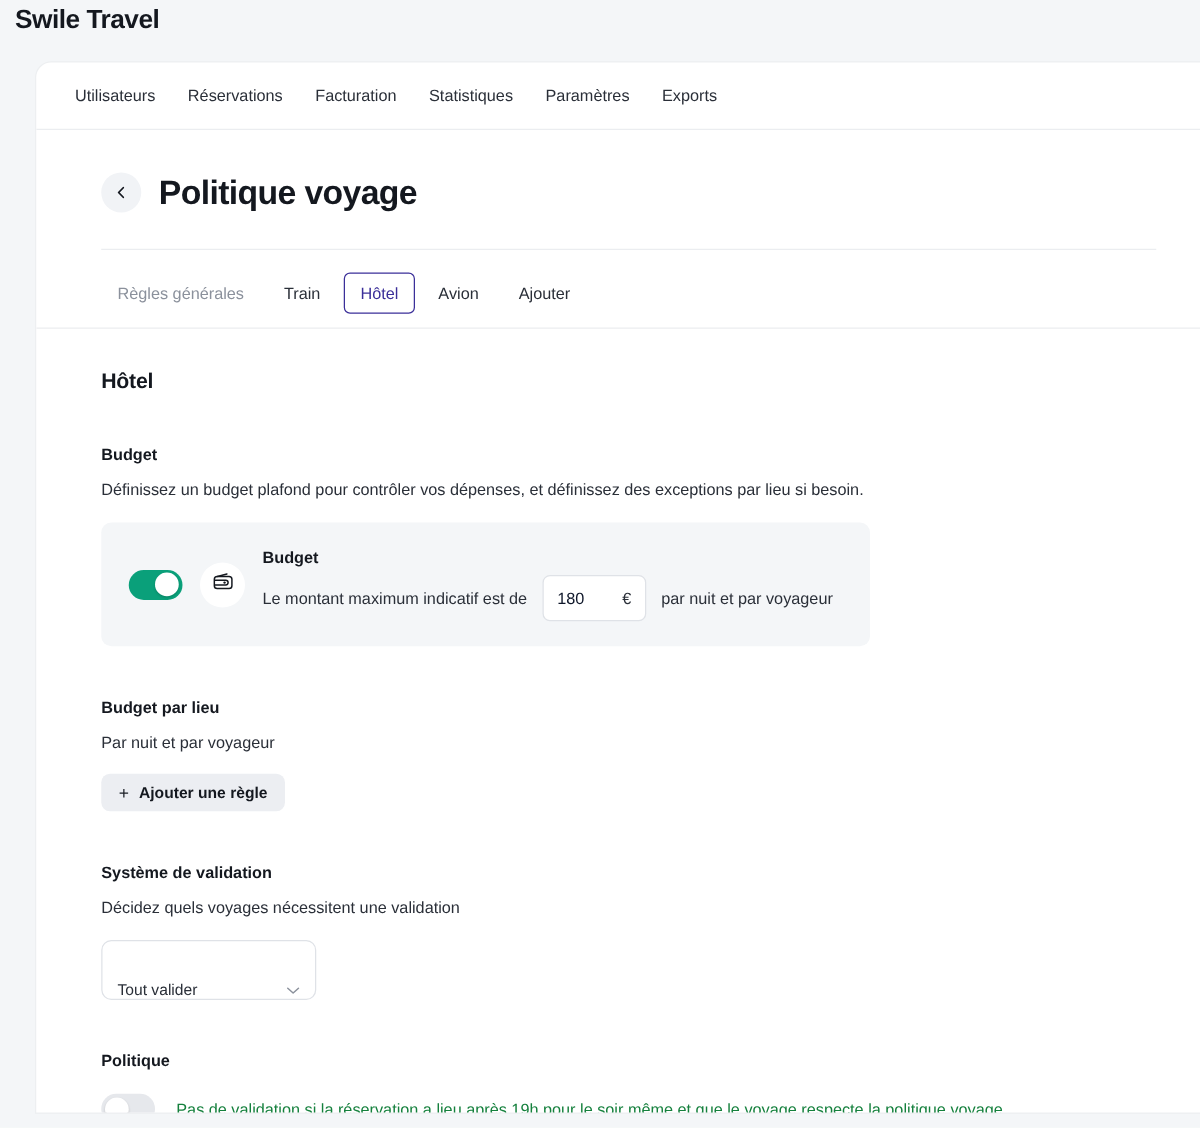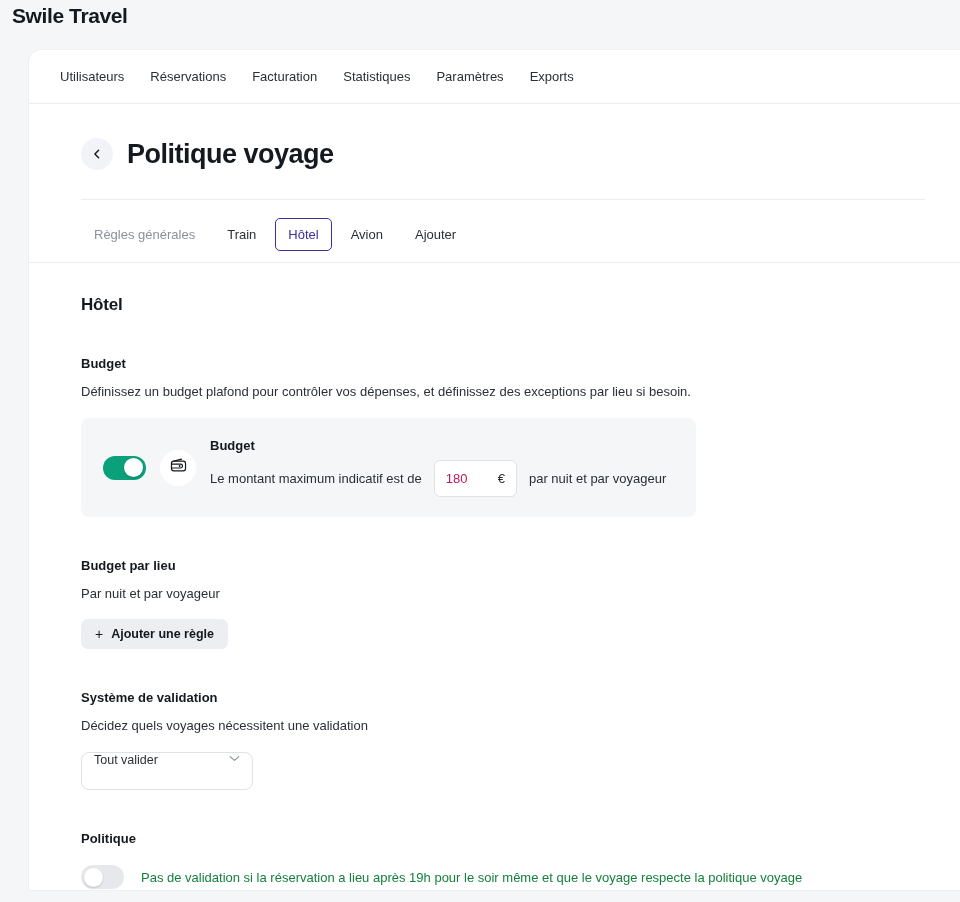--- a/index.html
+++ b/index.html
@@ -197,21 +197,21 @@
     height: 37px;
     padding: 0 11px;
     gap: 18px;
   }
   .amount-box input {
     border: none;
     outline: none;
     width: 34px;
     font-size: 13px;
     font-family: "Liberation Sans", sans-serif;
-    color: #be185d;
+    color: #0f172a;
     background: transparent;
     padding: 0;
   }
   .amount-unit { font-size: 13px; color: #2a2f38; }
   
   .add-btn {
     margin-top: 18px;
     display: inline-flex;
     align-items: center;
     gap: 8px;
@@ -224,25 +224,25 @@
     font-weight: bold;
     color: #14181f;
     cursor: pointer;
     font-family: "Liberation Sans", sans-serif;
   }
   .plus { font-size: 14px; font-weight: normal; line-height: 1; }
   
   .select-box {
     margin-top: 19px;
     width: 172px;
-    height: 38px;
+    height: 48px;
     border: 1px solid #dfe2e7;
     border-radius: 8px;
     display: flex;
-    align-items: flex-start;
+    align-items: flex-end;
     justify-content: space-between;
     padding: 0 12px;
     font-size: 12.5px;
     color: #2a2f38;
     background: #fff;
     cursor: pointer;
   }
   .chev { color: #8b919c; font-size: 10px; }
   
   .urgence-row {

